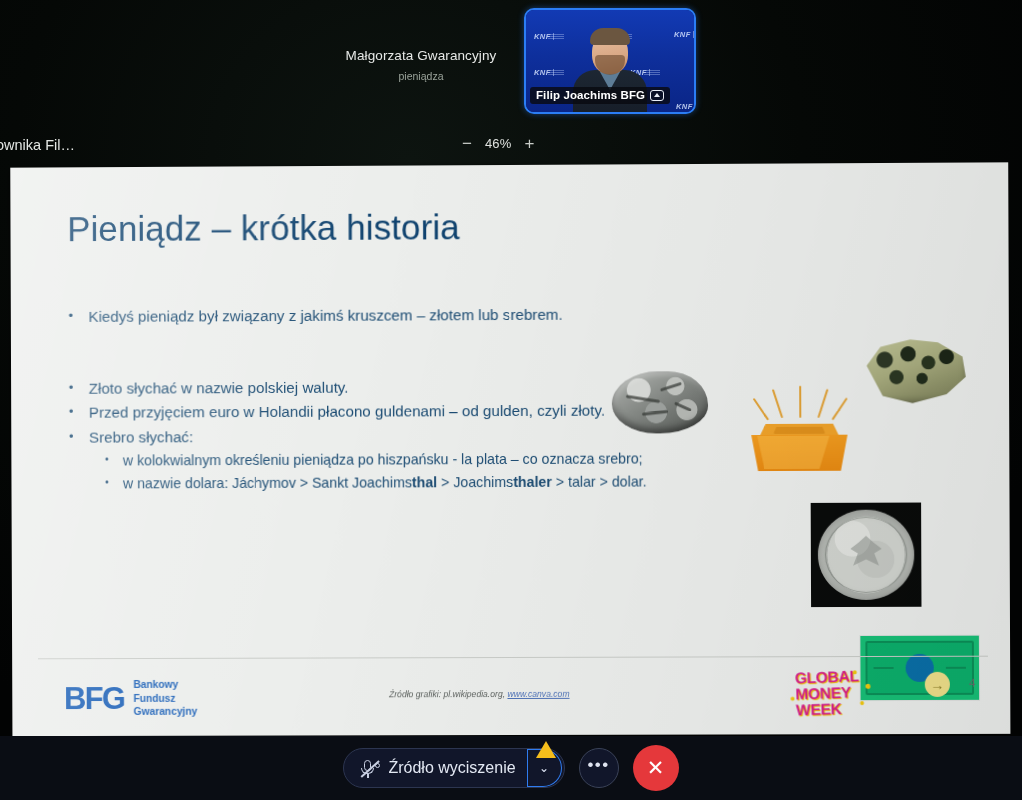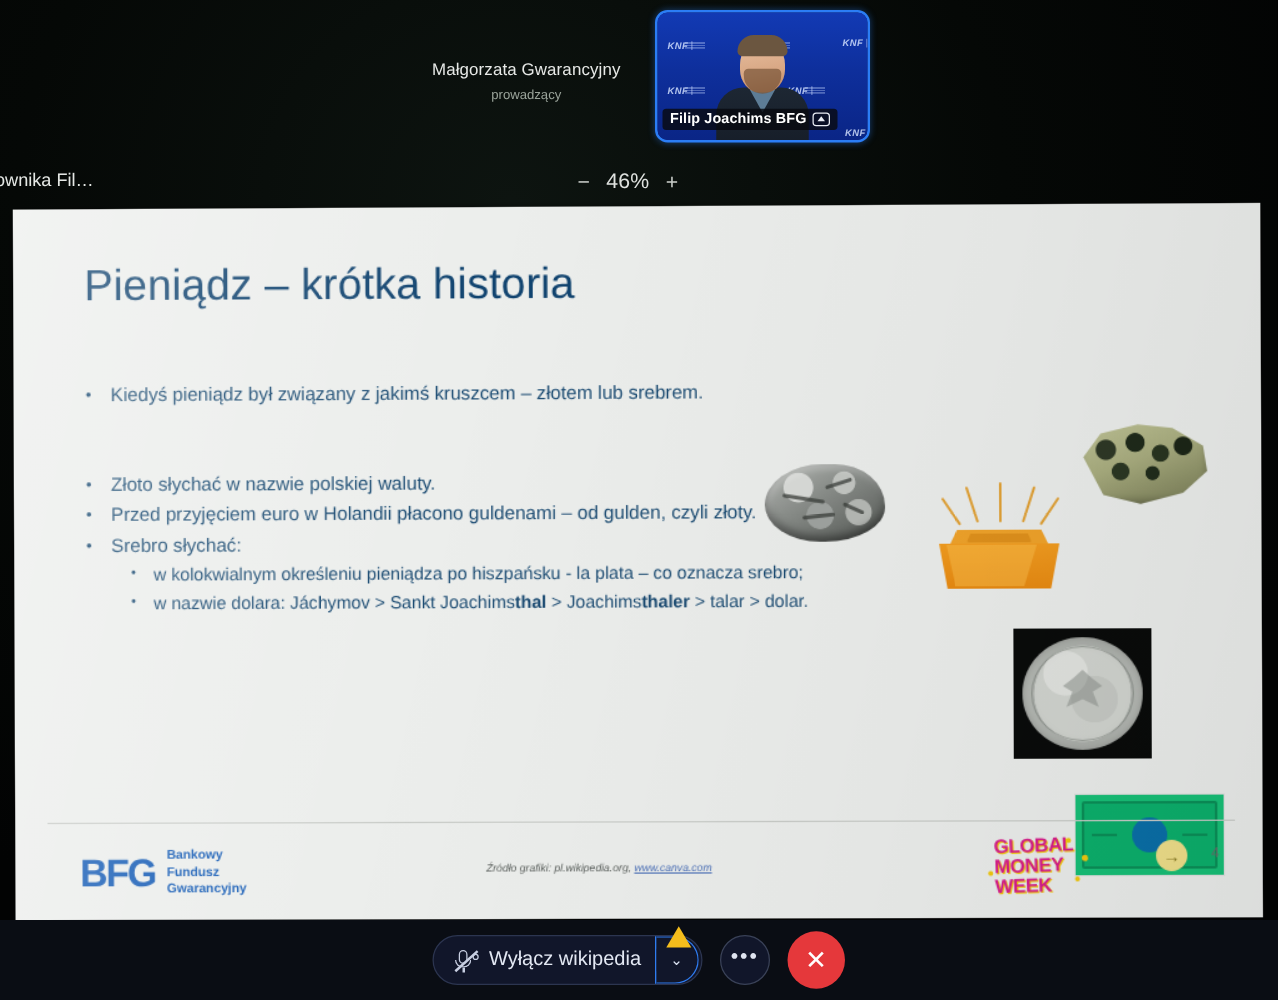--- a/index.html
+++ b/index.html
@@ -151,21 +151,21 @@
     font-size: 14.5px;
     white-space: nowrap;
   }
   .zoom-ctl {
     position: absolute;
     left: 462px; top: 4px;
     display: flex; align-items: center; gap: 13px;
     color: #dfe2df;
   }
   .zoom-ctl .sym { font-size: 17px; color: #c8ccc8; line-height: 1; }
-  .zoom-ctl .val { font-size: 17px; letter-spacing: .2px; }
+  .zoom-ctl .val { font-size: 13px; letter-spacing: .2px; }
 
   
   .slide {
     position: absolute;
     left: 10px; top: 165px;
     width: 998px; height: 570px;
     background: #eceeec;
     box-shadow: 0 1px 6px rgba(0,0,0,.7);
     transform: perspective(1800px) rotateY(-0.55deg) rotate(-0.22deg);
     overflow: hidden;
@@ -504,21 +504,21 @@
   }
 </style>
 </head>
 <body>
 
 <div id="root">
 
   <div class="video-stage">
 
     <div class="speaker-name">Małgorzata Gwarancyjny</div>
-    <div class="speaker-role">prowadzący</div>
+    <div class="speaker-role">pieniądza</div>
 
     <div class="video-tile">
       <div class="tile-bg">
         <div class="knf" style="left:8px; top:22px;">KNF</div>
         <div class="knf-sub" style="left:22px; top:23px;"></div>
         <div class="knf" style="left:76px; top:22px;">KNF</div>
         <div class="knf-sub" style="left:90px; top:23px;"></div>
         <div class="knf" style="left:148px; top:20px;">KNF</div>
         <div class="knf" style="left:8px; top:58px;">KNF</div>
         <div class="knf-sub" style="left:22px; top:59px;"></div>
@@ -658,21 +658,21 @@
   <div class="ctrl-bar">
 
     <div class="mute-pill">
       <span class="mic-icon">
         <span class="mic-body"></span>
         <span class="mic-stand"></span>
         <span class="mic-base"></span>
         <span class="mic-dot"></span>
         <span class="mic-slash"></span>
       </span>
-      <span class="mute-label">Wyłącz wikipedia</span>
+      <span class="mute-label">Źródło wyciszenie</span>
       <span class="mute-chevron">
         <span class="mute-chevron-edge"></span>
         <span>⌄</span>
         <span class="warn-tri"></span>
       </span>
     </div>
 
     <div class="more-btn">•••</div>
 
     <div class="leave-btn">✕</div>

